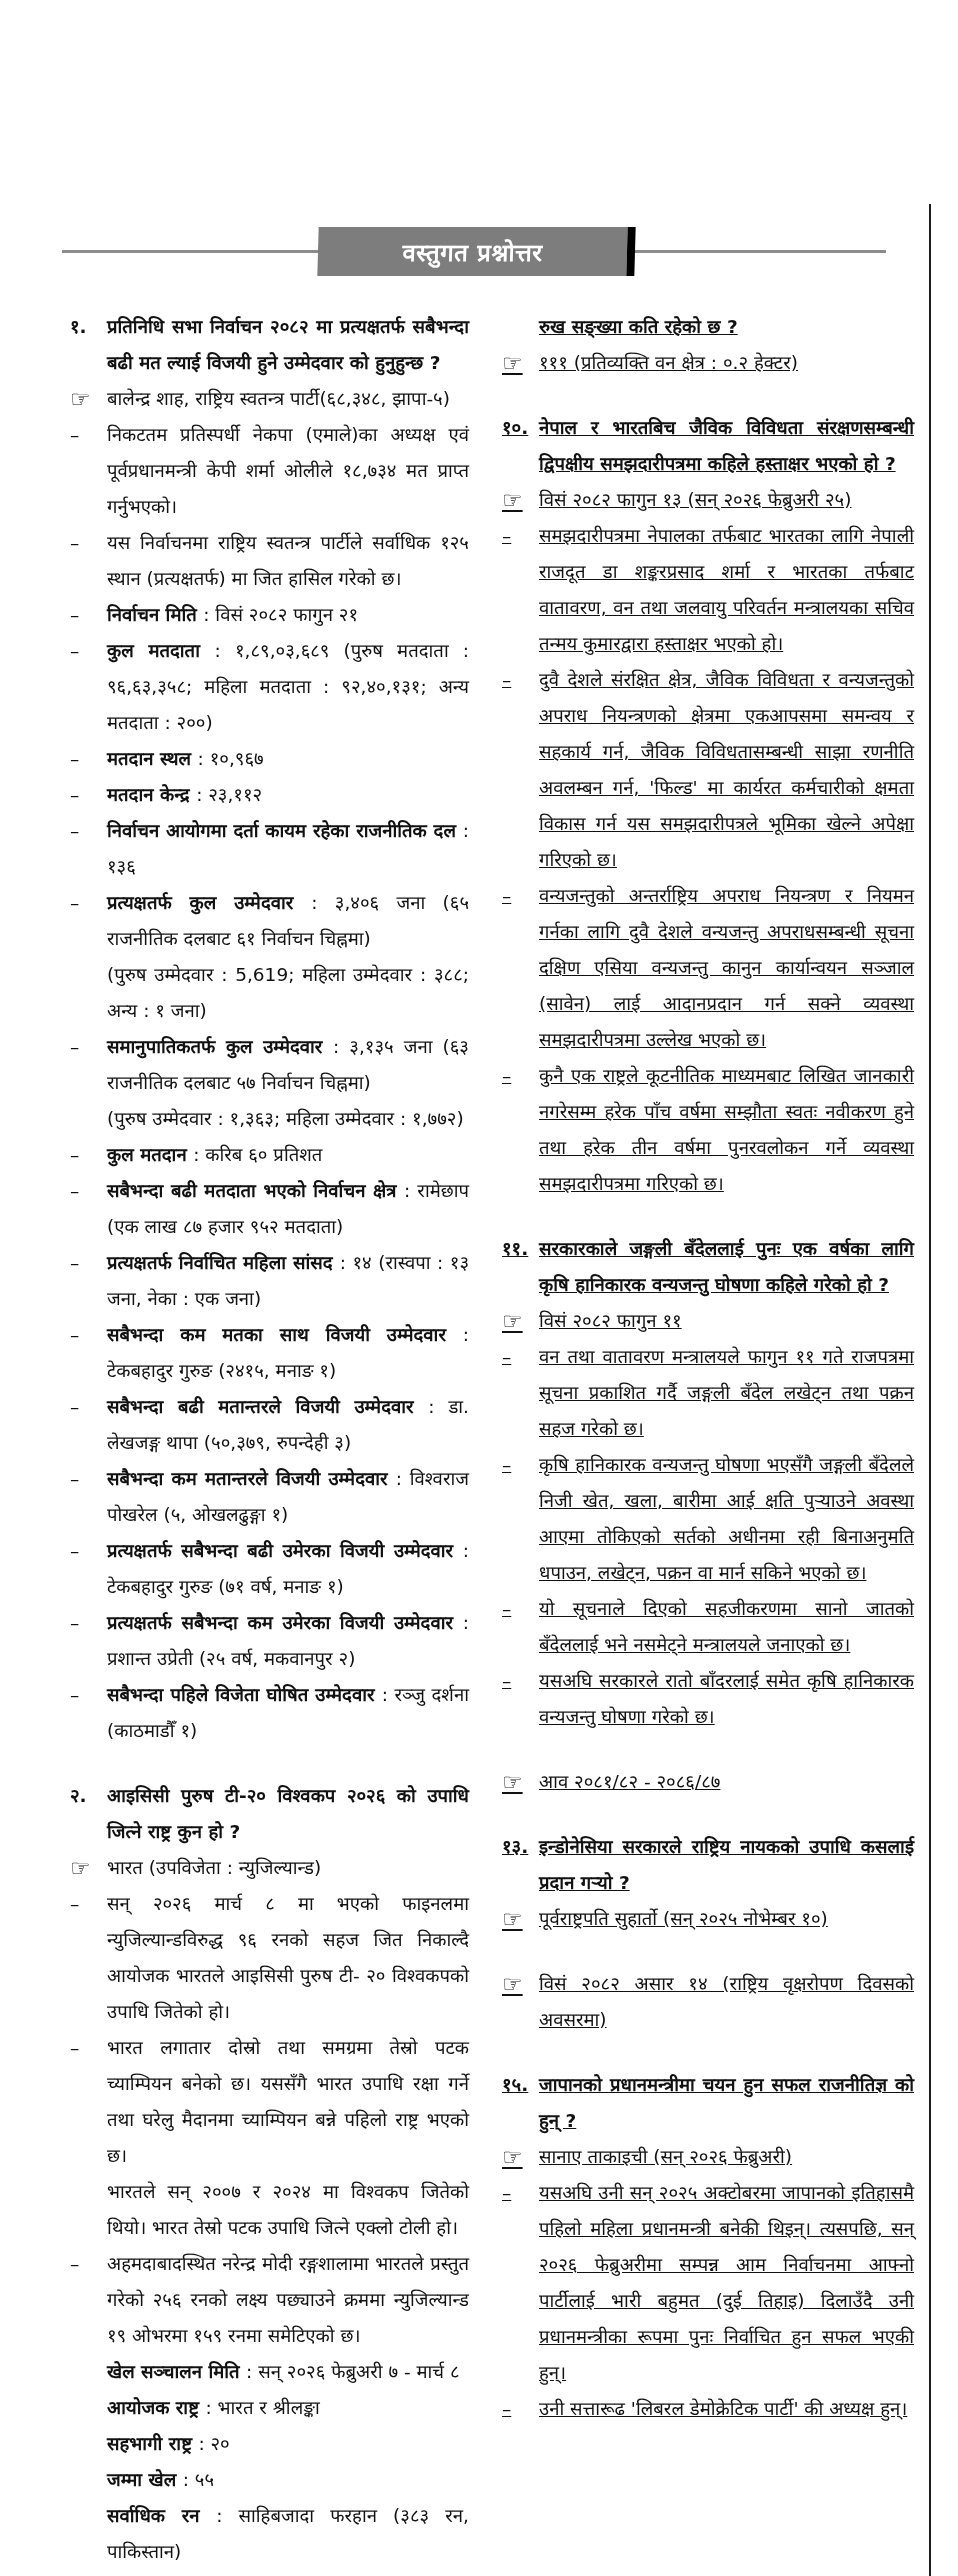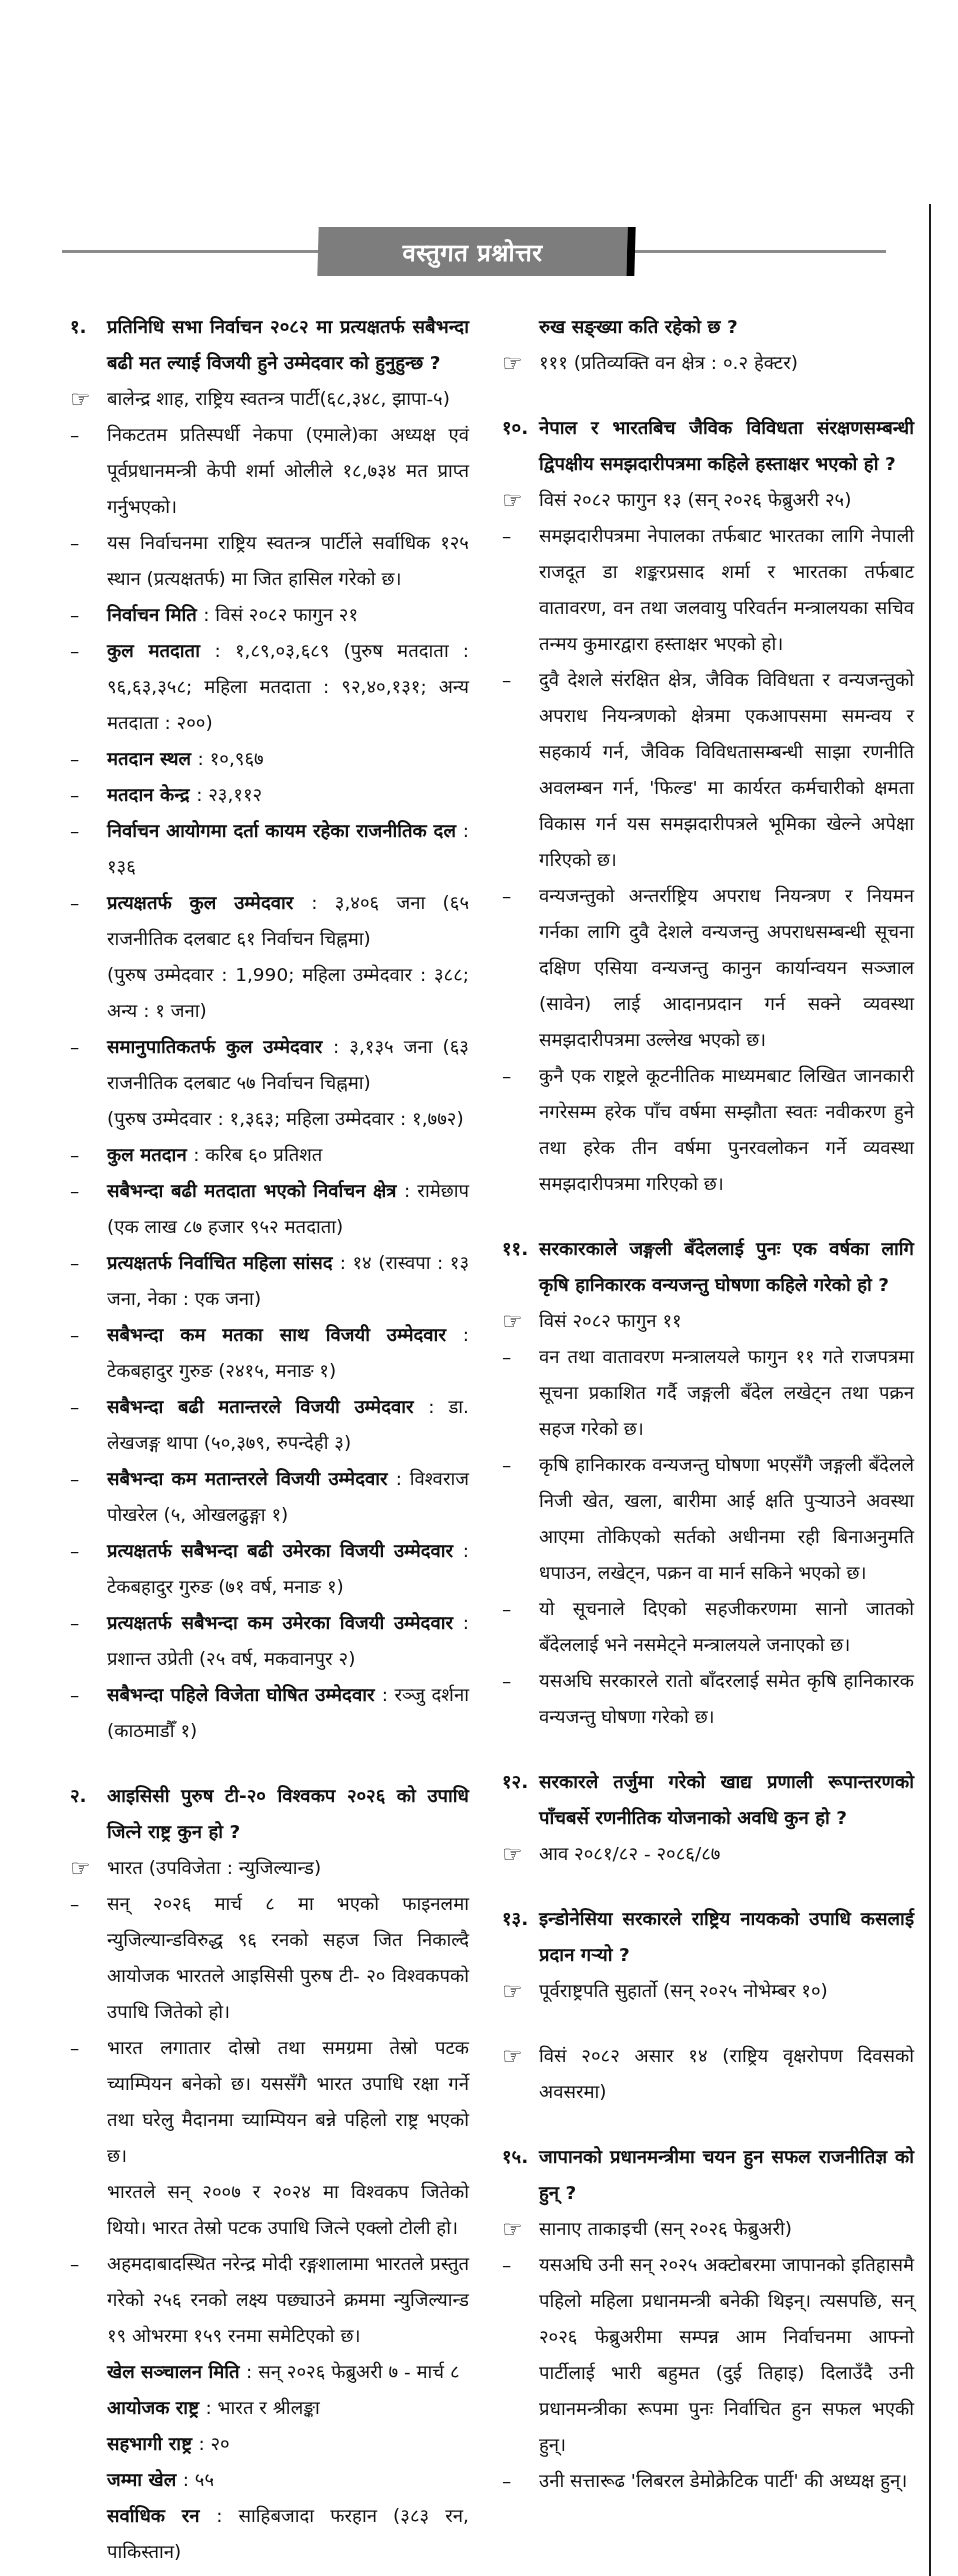--- a/index.html
+++ b/index.html
@@ -7,21 +7,21 @@
        font-family:"DejaVu Sans","Liberation Sans",sans-serif;color:#111;}
   
   .top-rule{position:absolute;left:62px;top:250px;width:824px;height:2.6px;background:#8b8b8b;}
   .title-box{position:absolute;left:318px;top:227px;width:309px;height:49px;background:#7d7d7d;
              transform:skewX(-1.6deg);display:flex;align-items:center;justify-content:center;}
   .title-box:after{content:"";position:absolute;right:-8.2px;top:0;width:8.2px;height:100%;background:#000;}
   .title-box span{color:#fff;font-weight:bold;font-size:24px;letter-spacing:0.5px;white-space:nowrap;}
   
   .col{position:absolute;top:309px;font-size:18.5px;line-height:36px;}
   #col-left{left:70px;width:399px;}
-  #col-right{left:502px;width:412px;}
+  #col-right{left:502px;width:412px;text-decoration:underline;}
   .block{margin-top:29px;}
   .block:first-child{margin-top:0;}
   .q-row{display:flex;}
   .q-num{flex:0 0 37px;font-weight:bold;}
   .q-text{flex:1;font-weight:bold;text-align:justify;}
   .item-row{display:flex;}
   .marker{flex:0 0 37px;}
   .marker.hand{font-size:23px;}
   .content{flex:1;text-align:justify;}
   .content b{font-weight:bold;margin-top:6px;}
@@ -73,21 +73,21 @@
         <div class="item-row">
           <span class="marker">–</span>
           <span class="content"><b>निर्वाचन आयोगमा दर्ता कायम रहेका राजनीतिक दल </b>: १३६</span>
         </div>
         <div class="item-row">
           <span class="marker">–</span>
           <span class="content"><b>प्रत्यक्षतर्फ कुल उम्मेदवार </b>: ३,४०६ जना (६५ राजनीतिक दलबाट ६१ निर्वाचन चिह्नमा)</span>
         </div>
         <div class="item-row">
           <span class="marker"></span>
-          <span class="content">(पुरुष उम्मेदवार : 1,990; महिला उम्मेदवार : ३८८; अन्य : १ जना)</span>
+          <span class="content">(पुरुष उम्मेदवार : 5,619; महिला उम्मेदवार : ३८८; अन्य : १ जना)</span>
         </div>
         <div class="item-row">
           <span class="marker">–</span>
           <span class="content"><b>समानुपातिकतर्फ कुल उम्मेदवार </b>: ३,१३५ जना (६३ राजनीतिक दलबाट ५७ निर्वाचन चिह्नमा)</span>
         </div>
         <div class="item-row">
           <span class="marker"></span>
           <span class="content">(पुरुष उम्मेदवार : १,३६३; महिला उम्मेदवार : १,७७२)</span>
         </div>
         <div class="item-row">
@@ -231,24 +231,20 @@
         <div class="item-row">
           <span class="marker">–</span>
           <span class="content">यो सूचनाले दिएको सहजीकरणमा सानो जातको बँदेललाई भने नसमेट्ने मन्त्रालयले जनाएको छ।</span>
         </div>
         <div class="item-row">
           <span class="marker">–</span>
           <span class="content">यसअघि सरकारले रातो बाँदरलाई समेत कृषि हानिकारक वन्यजन्तु घोषणा गरेको छ।</span>
         </div>
       </div>
       <div class="block">
-        <div class="q-row">
-          <span class="q-num">१२.</span>
-          <span class="q-text">सरकारले तर्जुमा गरेको खाद्य प्रणाली रूपान्तरणको पाँचबर्से रणनीतिक योजनाको अवधि कुन हो ?</span>
-        </div>
         <div class="item-row">
           <span class="marker hand">☞</span>
           <span class="content">आव २०८१/८२ - २०८६/८७</span>
         </div>
       </div>
       <div class="block">
         <div class="q-row">
           <span class="q-num">१३.</span>
           <span class="q-text">इन्डोनेसिया सरकारले राष्ट्रिय नायकको उपाधि कसलाई प्रदान गऱ्यो ?</span>
         </div>

